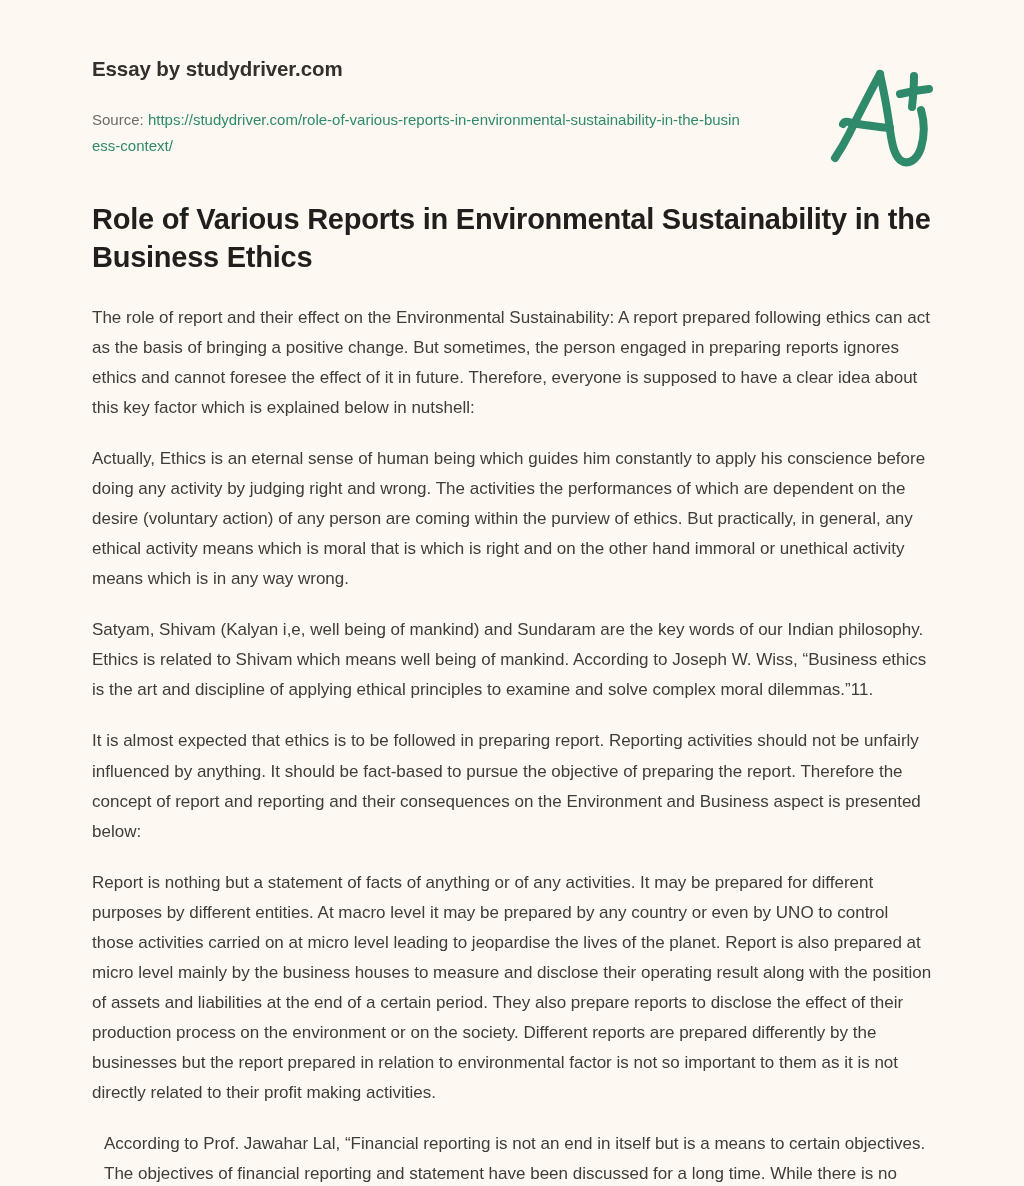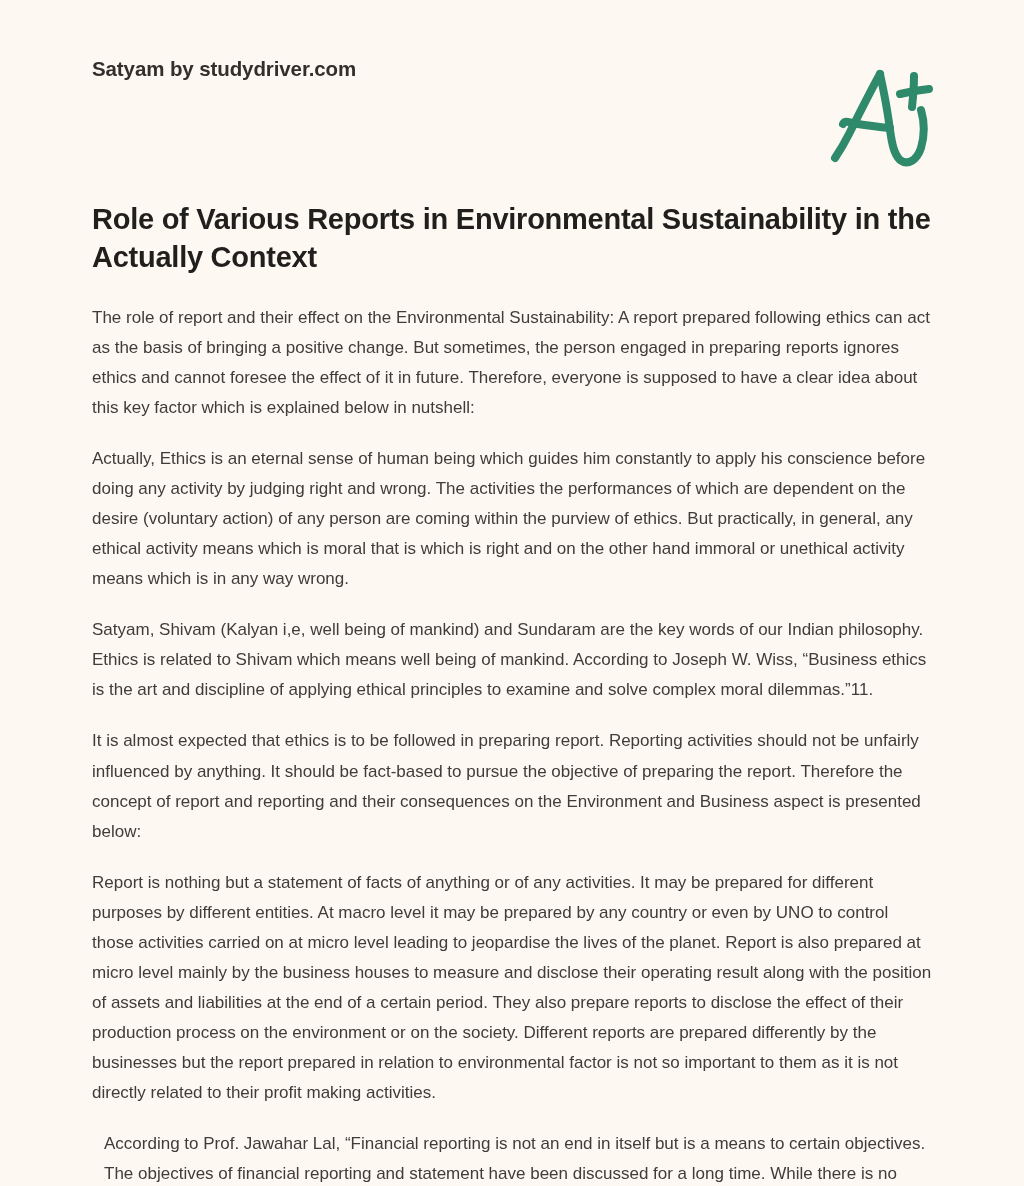--- a/index.html
+++ b/index.html
@@ -103,22 +103,26 @@
     margin-left: 12px;
   }
 </style>
 </head>
 <body>
 
 <div class="page">
 
   <div class="header">
 
-    <div class="byline">Satyam by studydriver.com</div>
+    <div class="byline">Essay by studydriver.com</div>
 
+    <div class="source-line">
+      <span class="source-label">Source:</span>
+      <a class="source-url" href="#">https://studydriver.com/role-of-various-reports-in-environmental-sustainability-in-the-business-context/</a>
+    </div>
 
     <div class="logo">
       <svg viewBox="0 0 120 110" xmlns="http://www.w3.org/2000/svg" aria-hidden="true">
         <g fill="none" stroke="#2e8a6b" stroke-linecap="round" stroke-linejoin="round">
 
           <path d="M58 12 C49 28, 36 54, 27 72 C22 82, 17 90, 13 96" stroke-width="8"></path>
 
           <path d="M58 12 C62 30, 66 52, 68 68 C70 82, 72 92, 78 98 C86 104, 95 98, 99 86 C103 72, 102 58, 99 48" stroke-width="8"></path>
 
           <path d="M21 62 C23 58, 26 60, 30 61 C42 63, 56 65, 68 66" stroke-width="8"></path>
@@ -127,21 +131,21 @@
 
           <path d="M92 14 C92 24, 91 36, 90 45" stroke-width="8"></path>
         </g>
       </svg>
     </div>
 
   </div>
 
   <div class="article">
 
-    <h1 class="article-title">Role of Various Reports in Environmental Sustainability in the Actually Context</h1>
+    <h1 class="article-title">Role of Various Reports in Environmental Sustainability in the Business Ethics</h1>
 
     <div class="body-copy">
       <p>The role of report and their effect on the Environmental Sustainability: A report prepared following ethics can act as the basis of bringing a positive change. But sometimes, the person engaged in preparing reports ignores ethics and cannot foresee the effect of it in future. Therefore, everyone is supposed to have a clear idea about this key factor which is explained below in nutshell:</p>
       <p>Actually, Ethics is an eternal sense of human being which guides him constantly to apply his conscience before doing any activity by judging right and wrong. The activities the performances of which are dependent on the desire (voluntary action) of any person are coming within the purview of ethics. But practically, in general, any ethical activity means which is moral that is which is right and on the other hand immoral or unethical activity means which is in any way wrong.</p>
       <p>Satyam, Shivam (Kalyan i,e, well being of mankind) and Sundaram are the key words of our Indian philosophy. Ethics is related to Shivam which means well being of mankind. According to Joseph W. Wiss, “Business ethics is the art and discipline of applying ethical principles to examine and solve complex moral dilemmas.”11.</p>
       <p>It is almost expected that ethics is to be followed in preparing report. Reporting activities should not be unfairly influenced by anything. It should be fact-based to pursue the objective of preparing the report. Therefore the concept of report and reporting and their consequences on the Environment and Business aspect is presented below:</p>
       <p>Report is nothing but a statement of facts of anything or of any activities. It may be prepared for different purposes by different entities. At macro level it may be prepared by any country or even by UNO to control those activities carried on at micro level leading to jeopardise the lives of the planet. Report is also prepared at micro level mainly by the business houses to measure and disclose their operating result along with the position of assets and liabilities at the end of a certain period. They also prepare reports to disclose the effect of their production process on the environment or on the society. Different reports are prepared differently by the businesses but the report prepared in relation to environmental factor is not so important to them as it is not directly related to their profit making activities.</p>
       <p>According to Prof. Jawahar Lal, “Financial reporting is not an end in itself but is a means to certain objectives. The objectives of financial reporting and statement have been discussed for a long time. While there is no final statement on objectives, to which all parties of financial reporting have agreed, some consensus has been developing on the objectives of financial reporting.�</p>
     </div>
 

